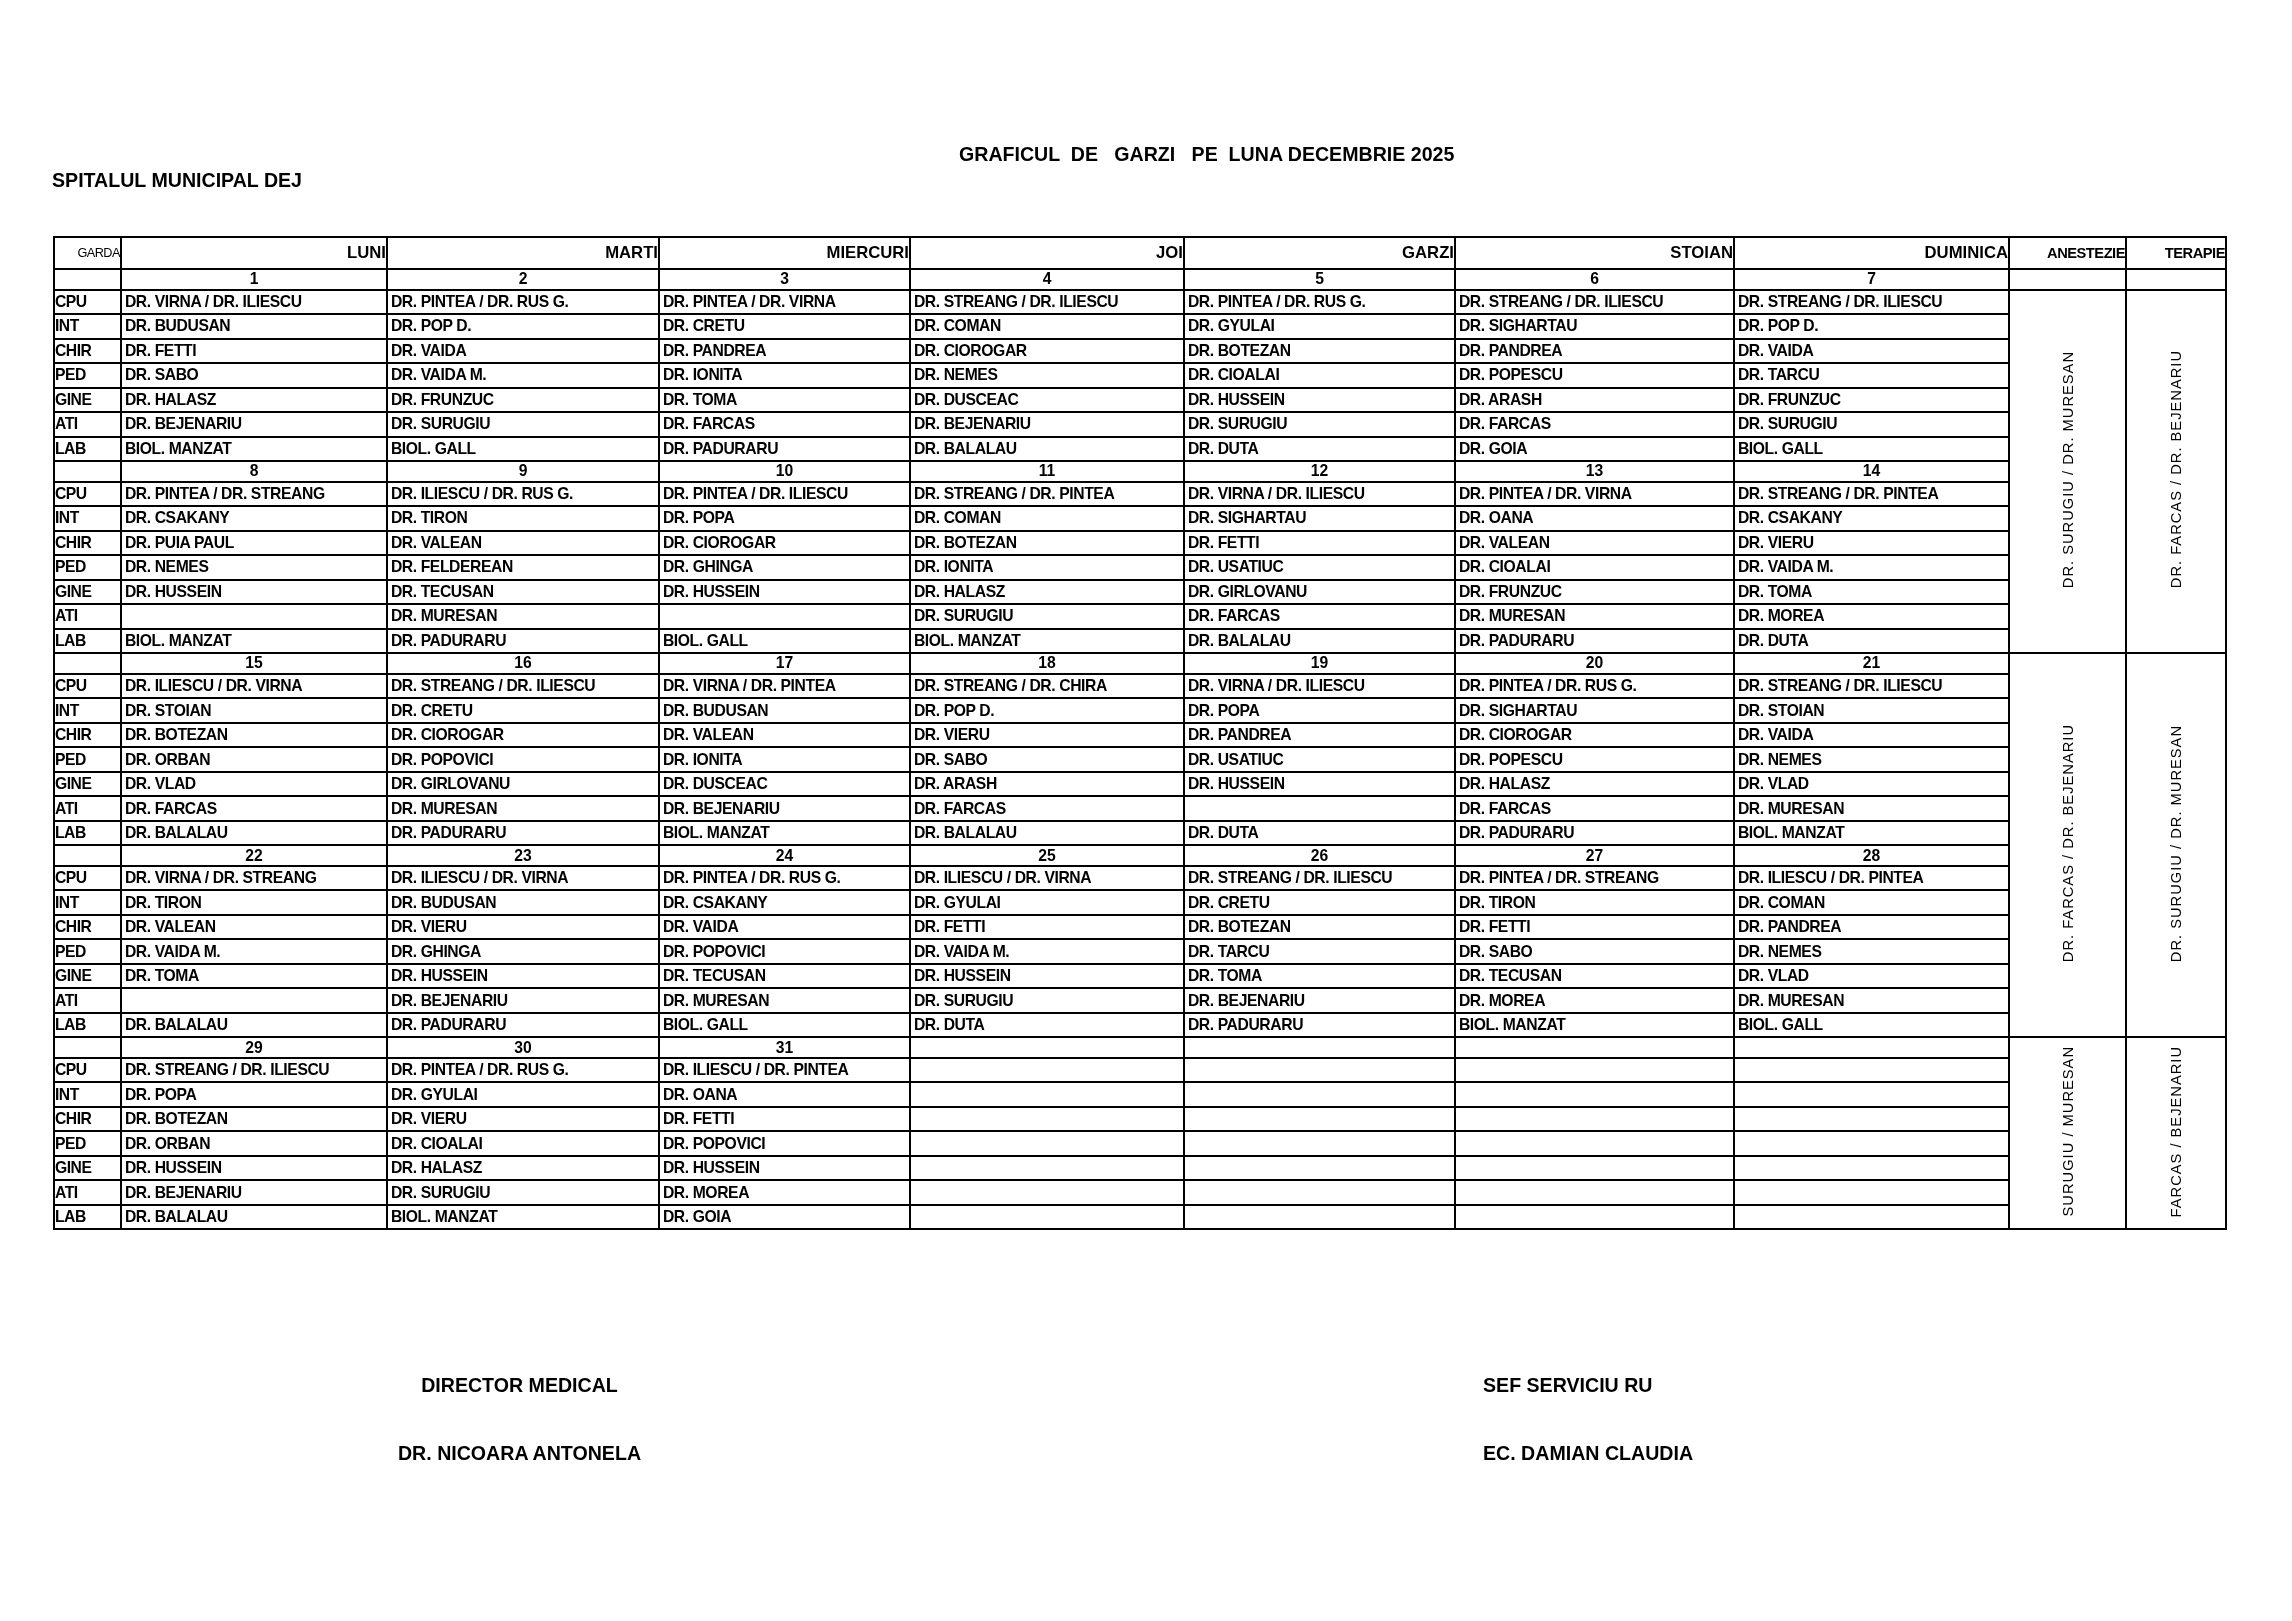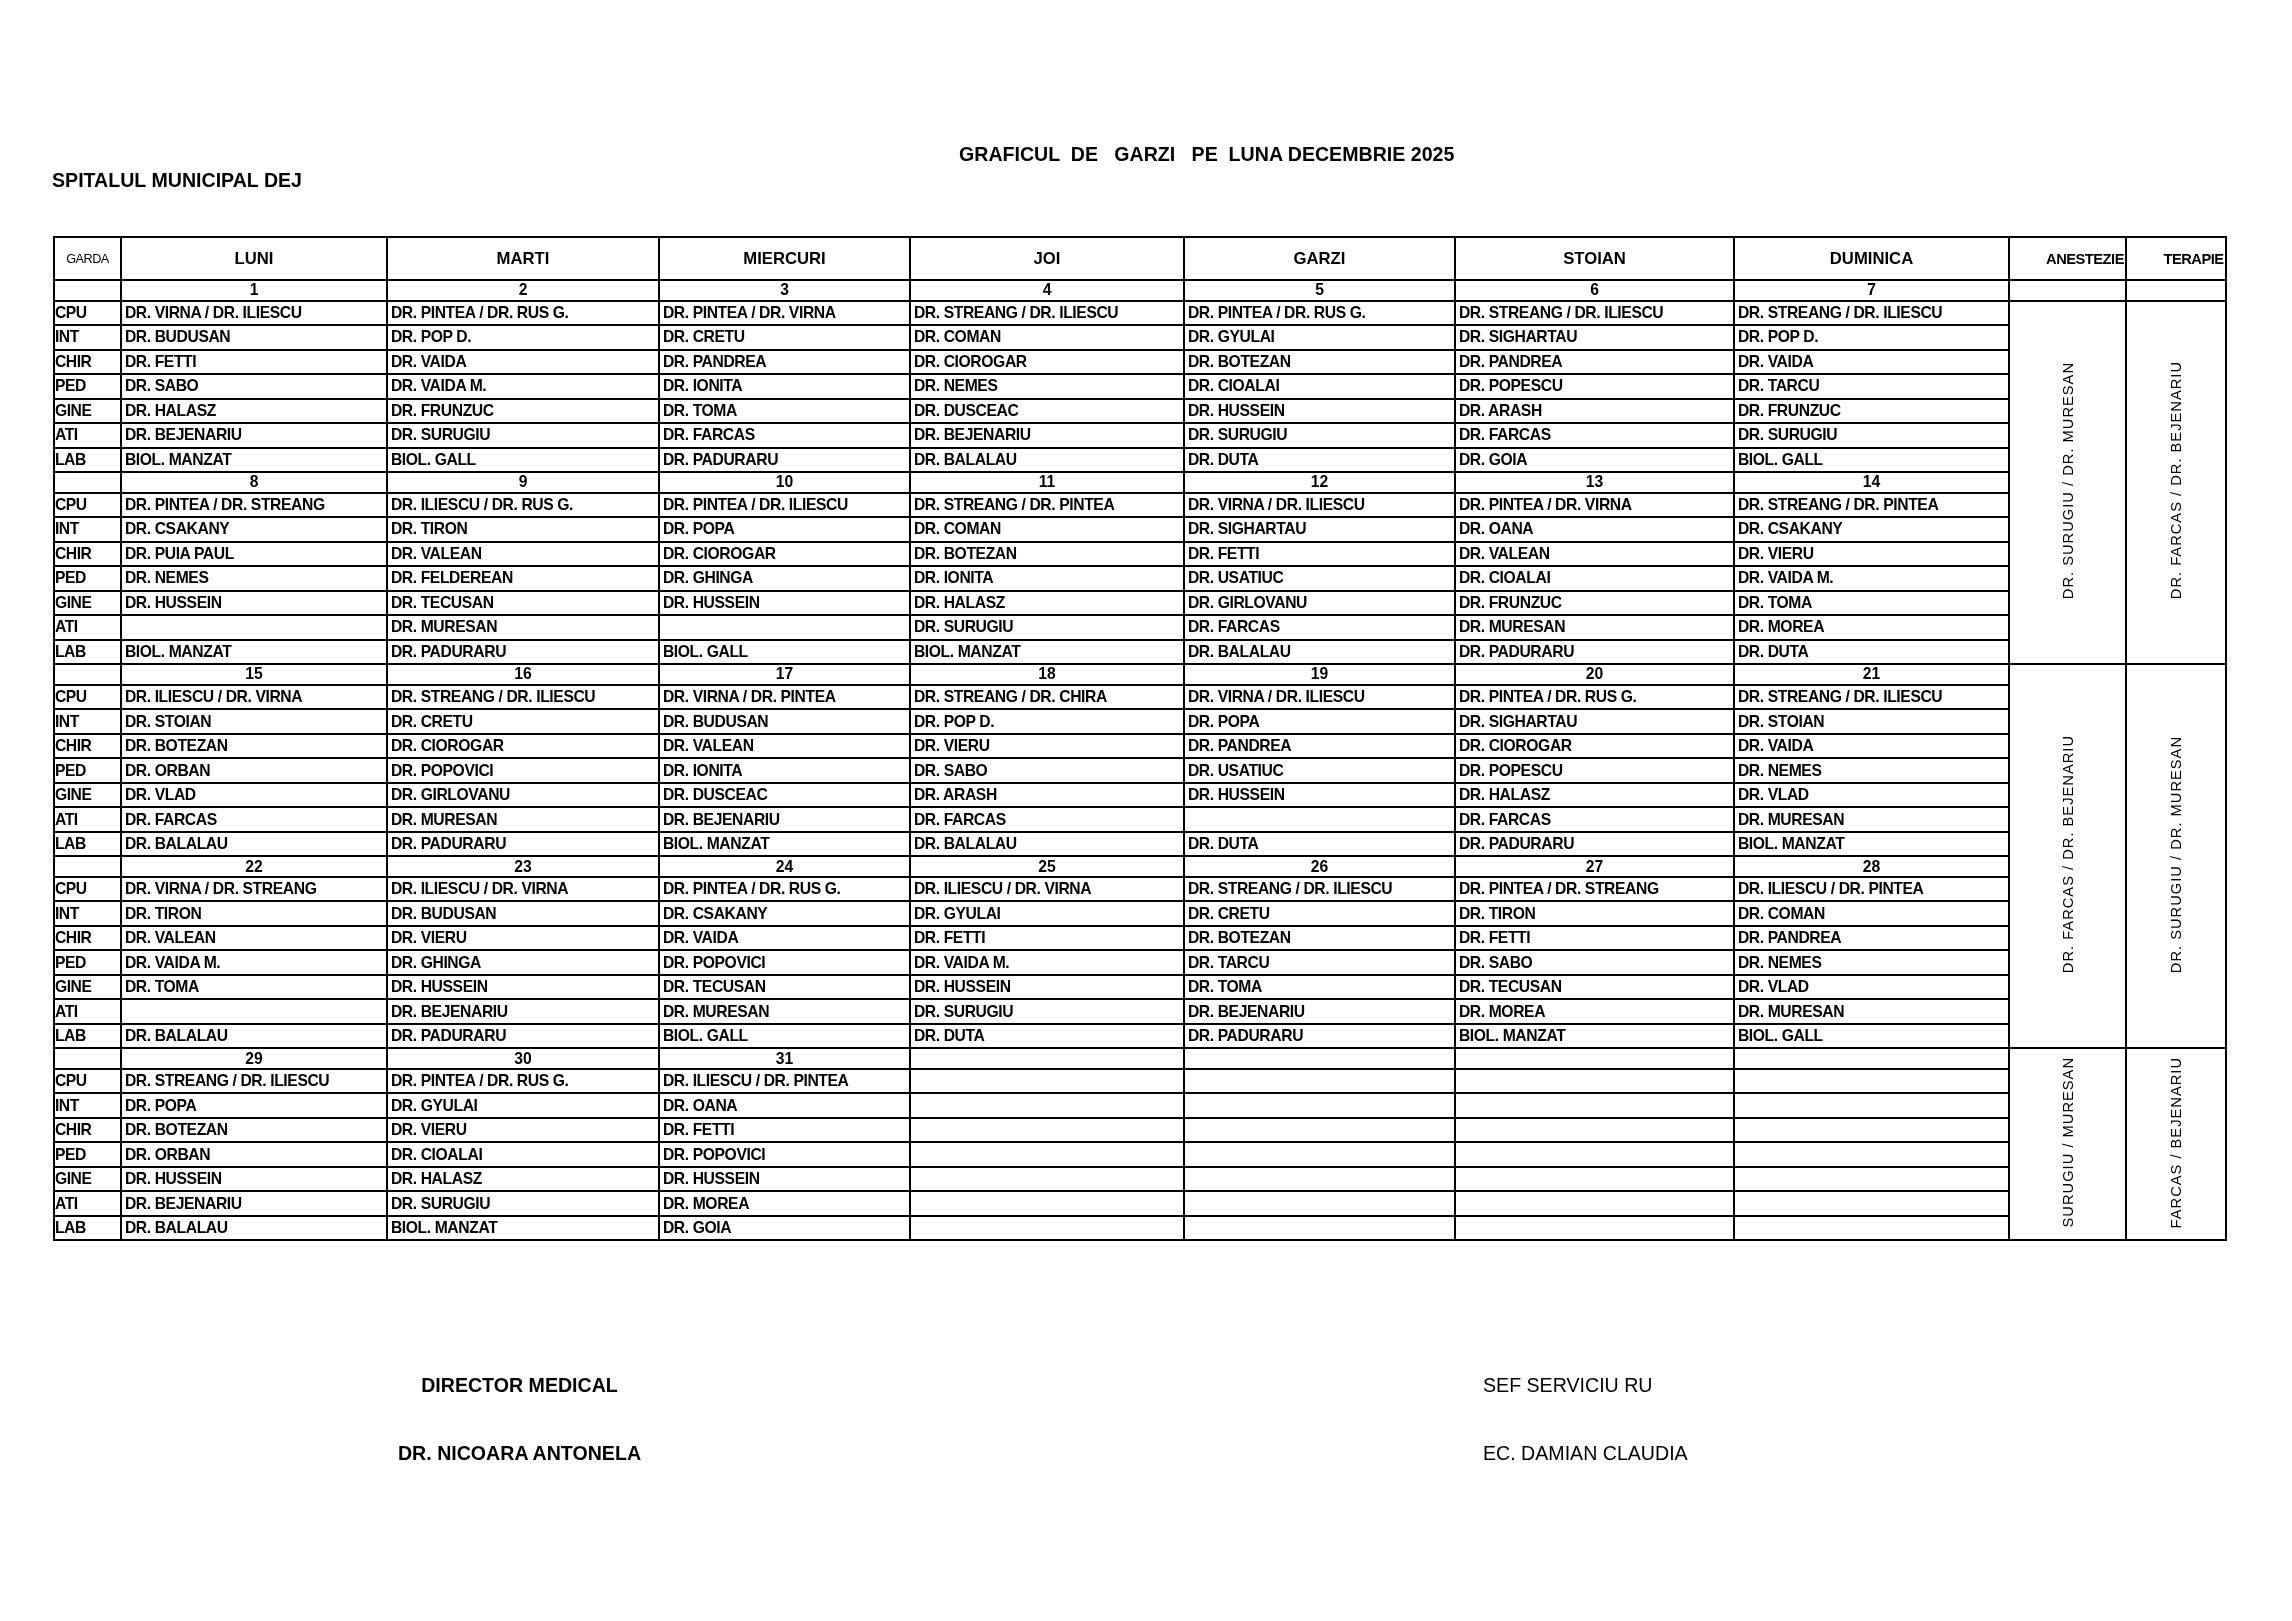--- a/index.html
+++ b/index.html
@@ -14,41 +14,41 @@
     position:absolute; left:52px; top:169px;
     font-size:19.6px; font-weight:bold; white-space:pre;
   }
   .doc-title {
     position:absolute; left:959px; top:143px;
     font-size:19.6px; font-weight:bold; white-space:pre;
   }
   .table-wrap { position:absolute; left:53px; top:236px; }
   table.duty { border-collapse:collapse; table-layout:fixed; border:2.9px solid #000; }
   th, td { border:2px solid #000; padding:0; overflow:hidden; white-space:nowrap; }
-  thead th { height:43px; font-size:16.7px; font-weight:bold; text-align:center; vertical-align:middle; }
+  thead th { height:32px; font-size:16.7px; font-weight:bold; text-align:right; vertical-align:middle; }
   th.garda-header { font-size:12.7px; font-weight:normal; letter-spacing:-0.5px; }
   th.side-header { font-size:14.7px; letter-spacing:-0.5px;padding-left:35px; }
   tr.day-row td { height:20.6px; border-top-width:2.9px; border-bottom-width:2.9px; }
   td.daynum-cell { font-weight:bold; font-size:15.7px; text-align:center; vertical-align:middle; }
   tr.data-row td { height:24.5px; }
   td.rowlabel-cell { font-weight:bold; font-size:15.7px; vertical-align:middle; letter-spacing:-0.5px; }
   td.duty-cell { font-weight:bold; font-size:15.7px; text-align:left; vertical-align:middle; padding-left:2.9px; letter-spacing:-0.4px; }
   td.side-cell { text-align:center; vertical-align:middle; }
   .vtext {
     display:inline-block;
     writing-mode:vertical-rl; transform:rotate(180deg);
     font-size:14.7px; font-weight:normal; letter-spacing:1px; white-space:nowrap;
   }
   .footer-left {
     position:absolute; left:380px; top:1329px; width:279px;
     font-size:19.6px; font-weight:bold; line-height:22.5px; text-align:center; white-space:pre;
   }
   .footer-right {
     position:absolute; left:1483px; top:1329px;
-    font-size:19.6px; font-weight:normal; line-height:22.5px; text-align:left; white-space:pre;
+    font-size:19.6px; font-weight:bold; line-height:22.5px; text-align:left; white-space:pre;
   }
 </style>
 </head>
 <body>
 
 <div class="hospital-name">SPITALUL MUNICIPAL DEJ</div>
 <div class="doc-title">GRAFICUL  DE   GARZI   PE  LUNA DECEMBRIE 2025</div>
 
 <div class="table-wrap">
   <table class="duty">

